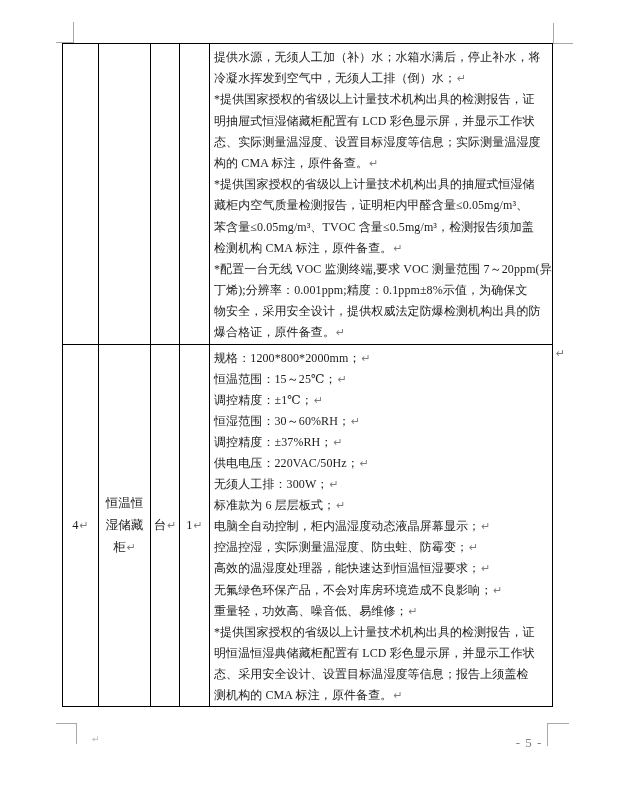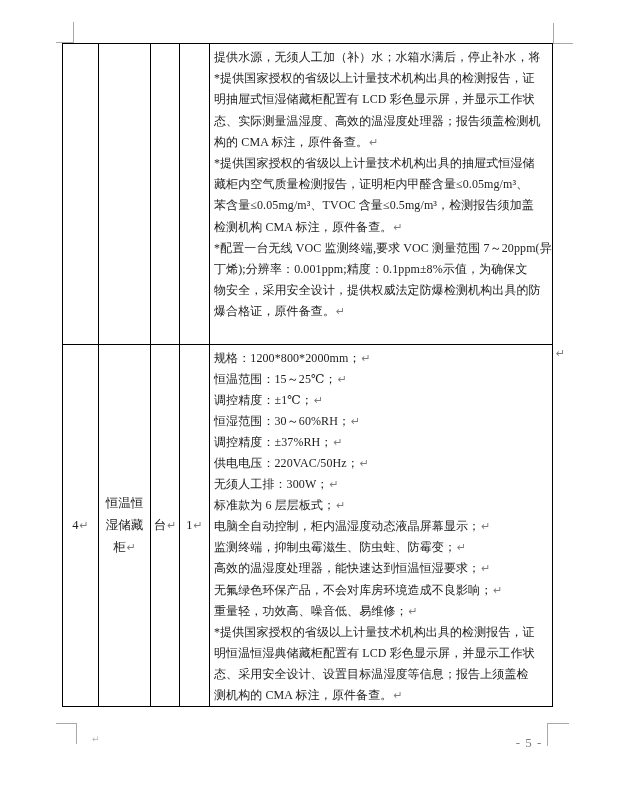--- a/index.html
+++ b/index.html
@@ -85,23 +85,24 @@
 
   <div class="doc-table">
 
     <div class="t-row row-a">
       <div class="cell c1"></div>
       <div class="cell c2"></div>
       <div class="cell c3"></div>
       <div class="cell c4"></div>
       <div class="cell c5 desc-cell">
           <div class="tline">提供水源，无须人工加（补）水；水箱水满后，停止补水，将</div>
+          <div class="tline"><span>冷凝水挥发到空气中，无须人工排（倒）水；</span><span class="pmark">↵</span></div>
           <div class="tline">*提供国家授权的省级以上计量技术机构出具的检测报告，证</div>
           <div class="tline">明抽屉式恒湿储藏柜配置有 LCD 彩色显示屏，并显示工作状</div>
-          <div class="tline">态、实际测量温湿度、高效的温湿度处理器；报告须盖检测机</div>
+          <div class="tline">态、实际测量温湿度、设置目标湿度等信息；实际测量温湿度</div>
           <div class="tline"><span>构的 CMA 标注，原件备查。</span><span class="pmark">↵</span></div>
           <div class="tline">*提供国家授权的省级以上计量技术机构出具的抽屉式恒湿储</div>
           <div class="tline">藏柜内空气质量检测报告，证明柜内甲醛含量≤0.05mg/m³、</div>
           <div class="tline">苯含量≤0.05mg/m³、TVOC 含量≤0.5mg/m³，检测报告须加盖</div>
           <div class="tline"><span>检测机构 CMA 标注，原件备查。</span><span class="pmark">↵</span></div>
           <div class="tline">*配置一台无线 VOC 监测终端,要求 VOC 测量范围 7～20ppm(异</div>
           <div class="tline">丁烯);分辨率：0.001ppm;精度：0.1ppm±8%示值，为确保文</div>
           <div class="tline">物安全，采用安全设计，提供权威法定防爆检测机构出具的防</div>
           <div class="tline"><span>爆合格证，原件备查。</span><span class="pmark">↵</span></div>
         </div>
@@ -125,21 +126,21 @@
       <div class="cell c5 desc-cell">
           <div class="tline"><span>规格：1200*800*2000mm；</span><span class="pmark">↵</span></div>
           <div class="tline"><span>恒温范围：15～25℃；</span><span class="pmark">↵</span></div>
           <div class="tline"><span>调控精度：±1℃；</span><span class="pmark">↵</span></div>
           <div class="tline"><span>恒湿范围：30～60%RH；</span><span class="pmark">↵</span></div>
           <div class="tline"><span>调控精度：±37%RH；</span><span class="pmark">↵</span></div>
           <div class="tline"><span>供电电压：220VAC/50Hz；</span><span class="pmark">↵</span></div>
           <div class="tline"><span>无须人工排：300W；</span><span class="pmark">↵</span></div>
           <div class="tline"><span>标准款为 6 层层板式；</span><span class="pmark">↵</span></div>
           <div class="tline"><span>电脑全自动控制，柜内温湿度动态液晶屏幕显示；</span><span class="pmark">↵</span></div>
-          <div class="tline"><span>监测终端，抑制虫霉滋生、防虫蛀、防霉变；</span><span class="pmark">↵</span></div>
+          <div class="tline"><span>控温控湿，实际测量温湿度、防虫蛀、防霉变；</span><span class="pmark">↵</span></div>
           <div class="tline"><span>高效的温湿度处理器，能快速达到恒温恒湿要求；</span><span class="pmark">↵</span></div>
           <div class="tline"><span>无氟绿色环保产品，不会对库房环境造成不良影响；</span><span class="pmark">↵</span></div>
           <div class="tline"><span>重量轻，功效高、噪音低、易维修；</span><span class="pmark">↵</span></div>
           <div class="tline">*提供国家授权的省级以上计量技术机构出具的检测报告，证</div>
           <div class="tline">明恒温恒湿典储藏柜配置有 LCD 彩色显示屏，并显示工作状</div>
           <div class="tline">态、采用安全设计、设置目标温湿度等信息；报告上须盖检</div>
           <div class="tline"><span>测机构的 CMA 标注，原件备查。</span><span class="pmark">↵</span></div>
         </div>
     </div>
 

